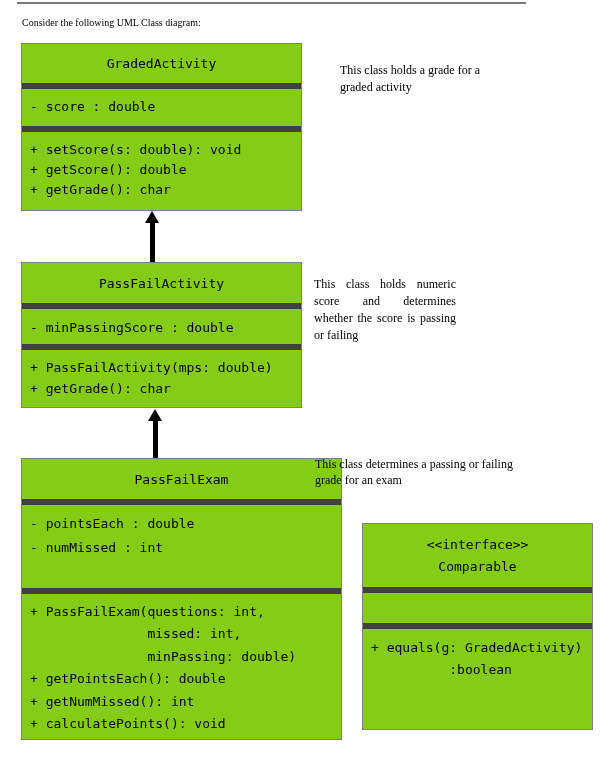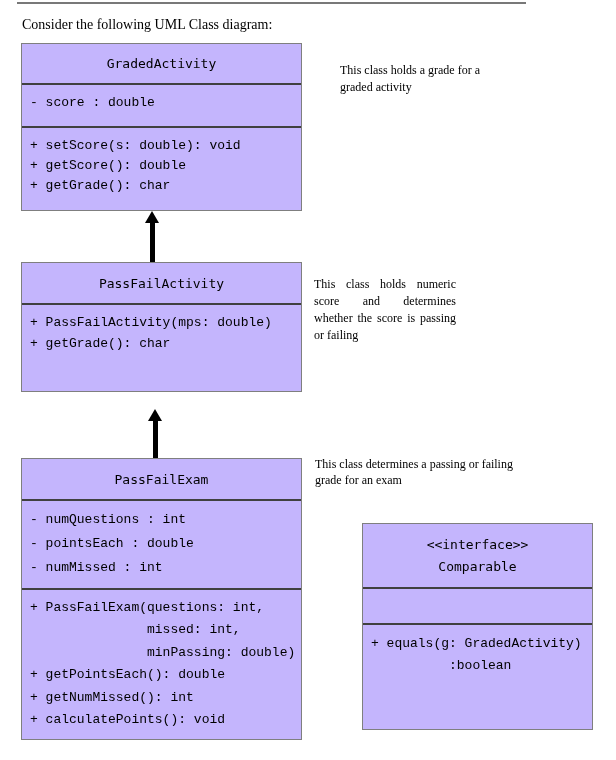--- a/index.html
+++ b/index.html
@@ -14,48 +14,47 @@
   }
   .top-rule {
     position: absolute;
     left: 17px; top: 2px;
     width: 509px; height: 2px;
     background: #787878;
   }
   .intro {
     position: absolute;
     left: 22px; top: 17px;
-    font-size: 14px;
+    font-size: 10px;
     white-space: nowrap;
   }
   
   .uml-box {
     position: absolute;
     border: 1px solid #7f7f7f;
-    background: #c4b5fd;
+    background: #84cc16;
     box-sizing: border-box;
     display: flex;
     flex-direction: column;
     font-family: "DejaVu Sans Mono", monospace;
     font-size: 13px;
   }
   .uml-title {
     flex: 0 0 auto;
     display: flex;
     flex-direction: column;
     align-items: center;
     justify-content: center;
     box-sizing: border-box;
   }
   .uml-section {
     flex: 0 0 auto;
-    border-top: 2px solid #404040;
+    border-top: 6px solid #404040;
     box-sizing: border-box;
     overflow: hidden;
-    font-family: Liberation Mono, monospace;
   }
   .uml-section.grow { flex: 1 1 auto; }
   .uml-line {
     white-space: pre;
     padding-left: 8px;
   }
   
   #box-graded .uml-attrs  { padding-top: 8px; }
   #box-graded .uml-attrs .uml-line  { line-height: 20px; }
   #box-graded .uml-methods { padding-top: 8px; }
@@ -123,39 +122,42 @@
         <div class="uml-line">+ getScore(): double</div>
         <div class="uml-line">+ getGrade(): char</div>
       </div>
   </div>
 
   <div class="uml-arrow" style="left:145px; top:211px; width:14px; height:51px;">
     <div class="head"></div>
     <div class="shaft"></div>
   </div>
 
-  <div class="uml-box" id="box-pfa" style="left:21px; top:262px; width:281px; height:130px;">
+  <div class="uml-box" id="box-pfa" style="left:21px; top:262px; width:281px; height:146px;">
     <div class="uml-title" style="height:40px">PassFailActivity</div>
+    <div class="uml-section uml-attrs" style="height:41px">
+
+    <div class="uml-line">- minPassingScore : double</div>
+      </div>
     <div class="uml-section uml-methods grow">
 
     <div class="uml-line">+ PassFailActivity(mps: double)</div>
         <div class="uml-line">+ getGrade(): char</div>
       </div>
   </div>
 
   <div class="uml-arrow" style="left:148px; top:409px; width:14px; height:49px;">
     <div class="head"></div>
     <div class="shaft"></div>
   </div>
 
-  <div class="uml-box" id="box-pfe" style="left:21px; top:458px; width:281px; height:282px;">
+  <div class="uml-box" id="box-pfe" style="left:21px; top:458px; width:321px; height:282px;">
     <div class="uml-title" style="height:40px">PassFailExam</div>
     <div class="uml-section uml-attrs" style="height:89px">
 
-    <div class="uml-line">- numQuestions : int</div>
         <div class="uml-line">- pointsEach : double</div>
         <div class="uml-line">- numMissed : int</div>
       </div>
     <div class="uml-section uml-methods grow">
 
     <div class="uml-line">+ PassFailExam(questions: int,</div>
         <div class="uml-line">               missed: int,</div>
         <div class="uml-line">               minPassing: double)</div>
         <div class="uml-line">+ getPointsEach(): double</div>
         <div class="uml-line">+ getNumMissed(): int</div>

